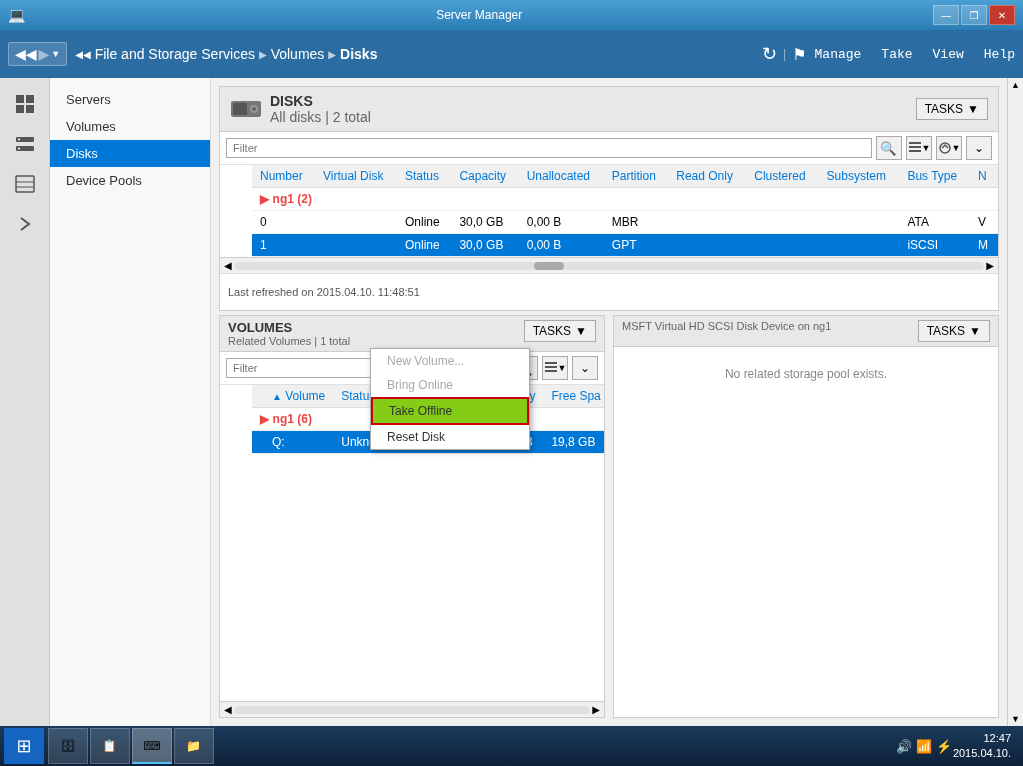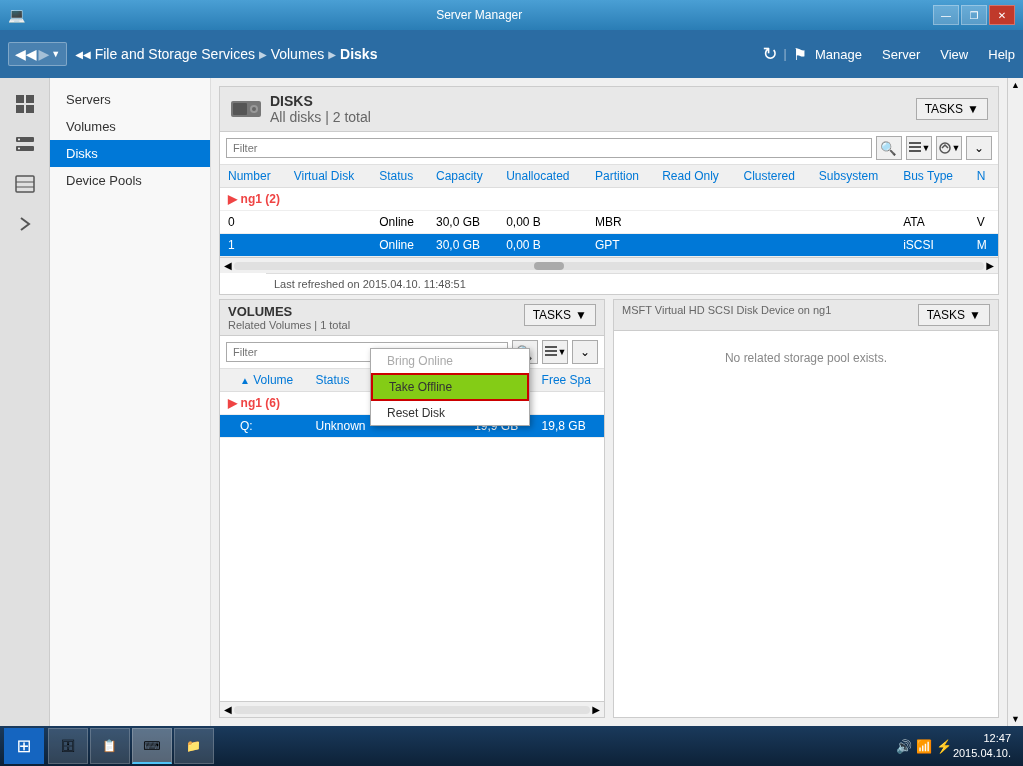--- a/index.html
+++ b/index.html
@@ -36,21 +36,21 @@
     }
     .nav-back-btn {
       display: flex; align-items: center; gap: 2px; color: white; cursor: pointer;
       background: rgba(255,255,255,0.15); border: 1px solid rgba(255,255,255,0.3);
       padding: 3px 6px; border-radius: 2px; font-size: 14px;
     }
     .breadcrumb {
       display: flex; align-items: center; gap: 4px; font-size: 14px; color: white; flex: 1;
     }
     .breadcrumb-sep { color: rgba(255,255,255,0.7); font-size: 10px; }
-    .menu-right { display: flex; gap: 20px; align-items: flex-end; }
+    .menu-right { display: flex; gap: 20px; align-items: flex-end; font-family: Liberation Mono, monospace; }
     .menu-item { color: white; cursor: pointer; font-size: 13px; }
     .refresh-icon { font-size: 18px; }
     .flag-icon { font-size: 16px; }
     .sidebar-icon-btn {
       width: 36px; height: 36px; display: flex; align-items: center; justify-content: center;
       cursor: pointer; color: #555; font-size: 14px;
     }
     .sidebar-item {
       padding: 6px 16px 6px 16px;
       cursor: pointer;
@@ -92,21 +92,21 @@
       font-size: 11px; color: #666;
     }
     .filter-btn {
       width: 26px; height: 24px; background: #f0f0f0;
       border: 1px solid #aaa; cursor: pointer; display: flex;
       align-items: center; justify-content: center;
     }
     .filter-right { margin-left: auto; }
 
     
-    .table-container { overflow-x: auto; }
+    .table-container { overflow-x: auto; padding-left: 32px; }
     table { width: 100%; border-collapse: collapse; font-size: 12px; }
     thead tr { background: #f0f0f0; }
     thead th {
       padding: 4px 8px; text-align: left; color: #0078d7;
       border-bottom: 1px solid #ddd; white-space: nowrap; font-weight: normal;
       cursor: pointer;
     }
     tbody tr { border-bottom: 1px solid #eee; }
     tbody tr.selected { background: #0078d7; color: white; }
     tbody td { padding: 4px 8px; white-space: nowrap; }
@@ -127,23 +127,22 @@
       padding: 5px 16px; cursor: pointer; font-size: 12px; color: #333;
     }
     .context-item.disabled { color: #aaa; cursor: default; }
     .context-item.highlighted {
       border: 2px solid #cc0000;
       background: white;
     }
 
     
     .status-bar {
-      padding: 4px 8px; font-size: 11px; color: #555;
+      padding: 12px 8px; font-size: 11px; color: #555;
       border-top: 1px solid #ddd;
-      margin-left: 46px;
     }
 
     
     .bottom-panels {
       display: flex;
       gap: 8px;
       padding: 0 8px 8px 8px;
       flex: 1;
     }
     .bottom-panel {
@@ -233,21 +232,21 @@
     <span class="breadcrumb-sep">▶</span>
     <span style="cursor:pointer; font-weight:bold;">Disks</span>
   </div>
   <div style="display:flex; align-items:center; gap:6px; margin-left:8px;">
     <span class="refresh-icon">↻</span>
     <span style="color:rgba(255,255,255,0.5);">|</span>
     <span class="flag-icon">⚑</span>
   </div>
   <div class="menu-right">
     <span class="menu-item">Manage</span>
-    <span class="menu-item">Server</span>
+    <span class="menu-item">Take</span>
     <span class="menu-item">View</span>
     <span class="menu-item">Help</span>
   </div>
 </div>
 
 <div style="display:flex; height: calc(766px - 30px - 48px - 40px); position:relative;">
 
   <div style="width:50px; background:#e0e0e0; border-right:1px solid #ccc; display:flex; flex-direction:column; align-items:center; padding-top:8px; gap:4px;">
     <div class="sidebar-icon-btn" title="Dashboard">
       <svg width="20" height="20" viewBox="0 0 20 20">
@@ -489,20 +488,21 @@
     </div>
   </div>
 
   <div style="width:16px; background:#f0f0f0; border-left:1px solid #ccc; display:flex; flex-direction:column; align-items:center;">
     <div style="font-size:9px; cursor:pointer; padding:2px;">▲</div>
     <div style="flex:1;"></div>
     <div style="font-size:9px; cursor:pointer; padding:2px;">▼</div>
   </div>
 
   <div class="context-menu">
+    <div class="context-item disabled">New Volume...</div>
     <div class="context-item disabled">Bring Online</div>
     <div class="context-item highlighted" style="border:2px solid #cc0000; background:#84cc16; font-weight:normal;">Take Offline</div>
     <div class="context-item">Reset Disk</div>
   </div>
 
 </div>
 
 <div class="taskbar">
   <div class="taskbar-start">
     <span>⊞</span>

